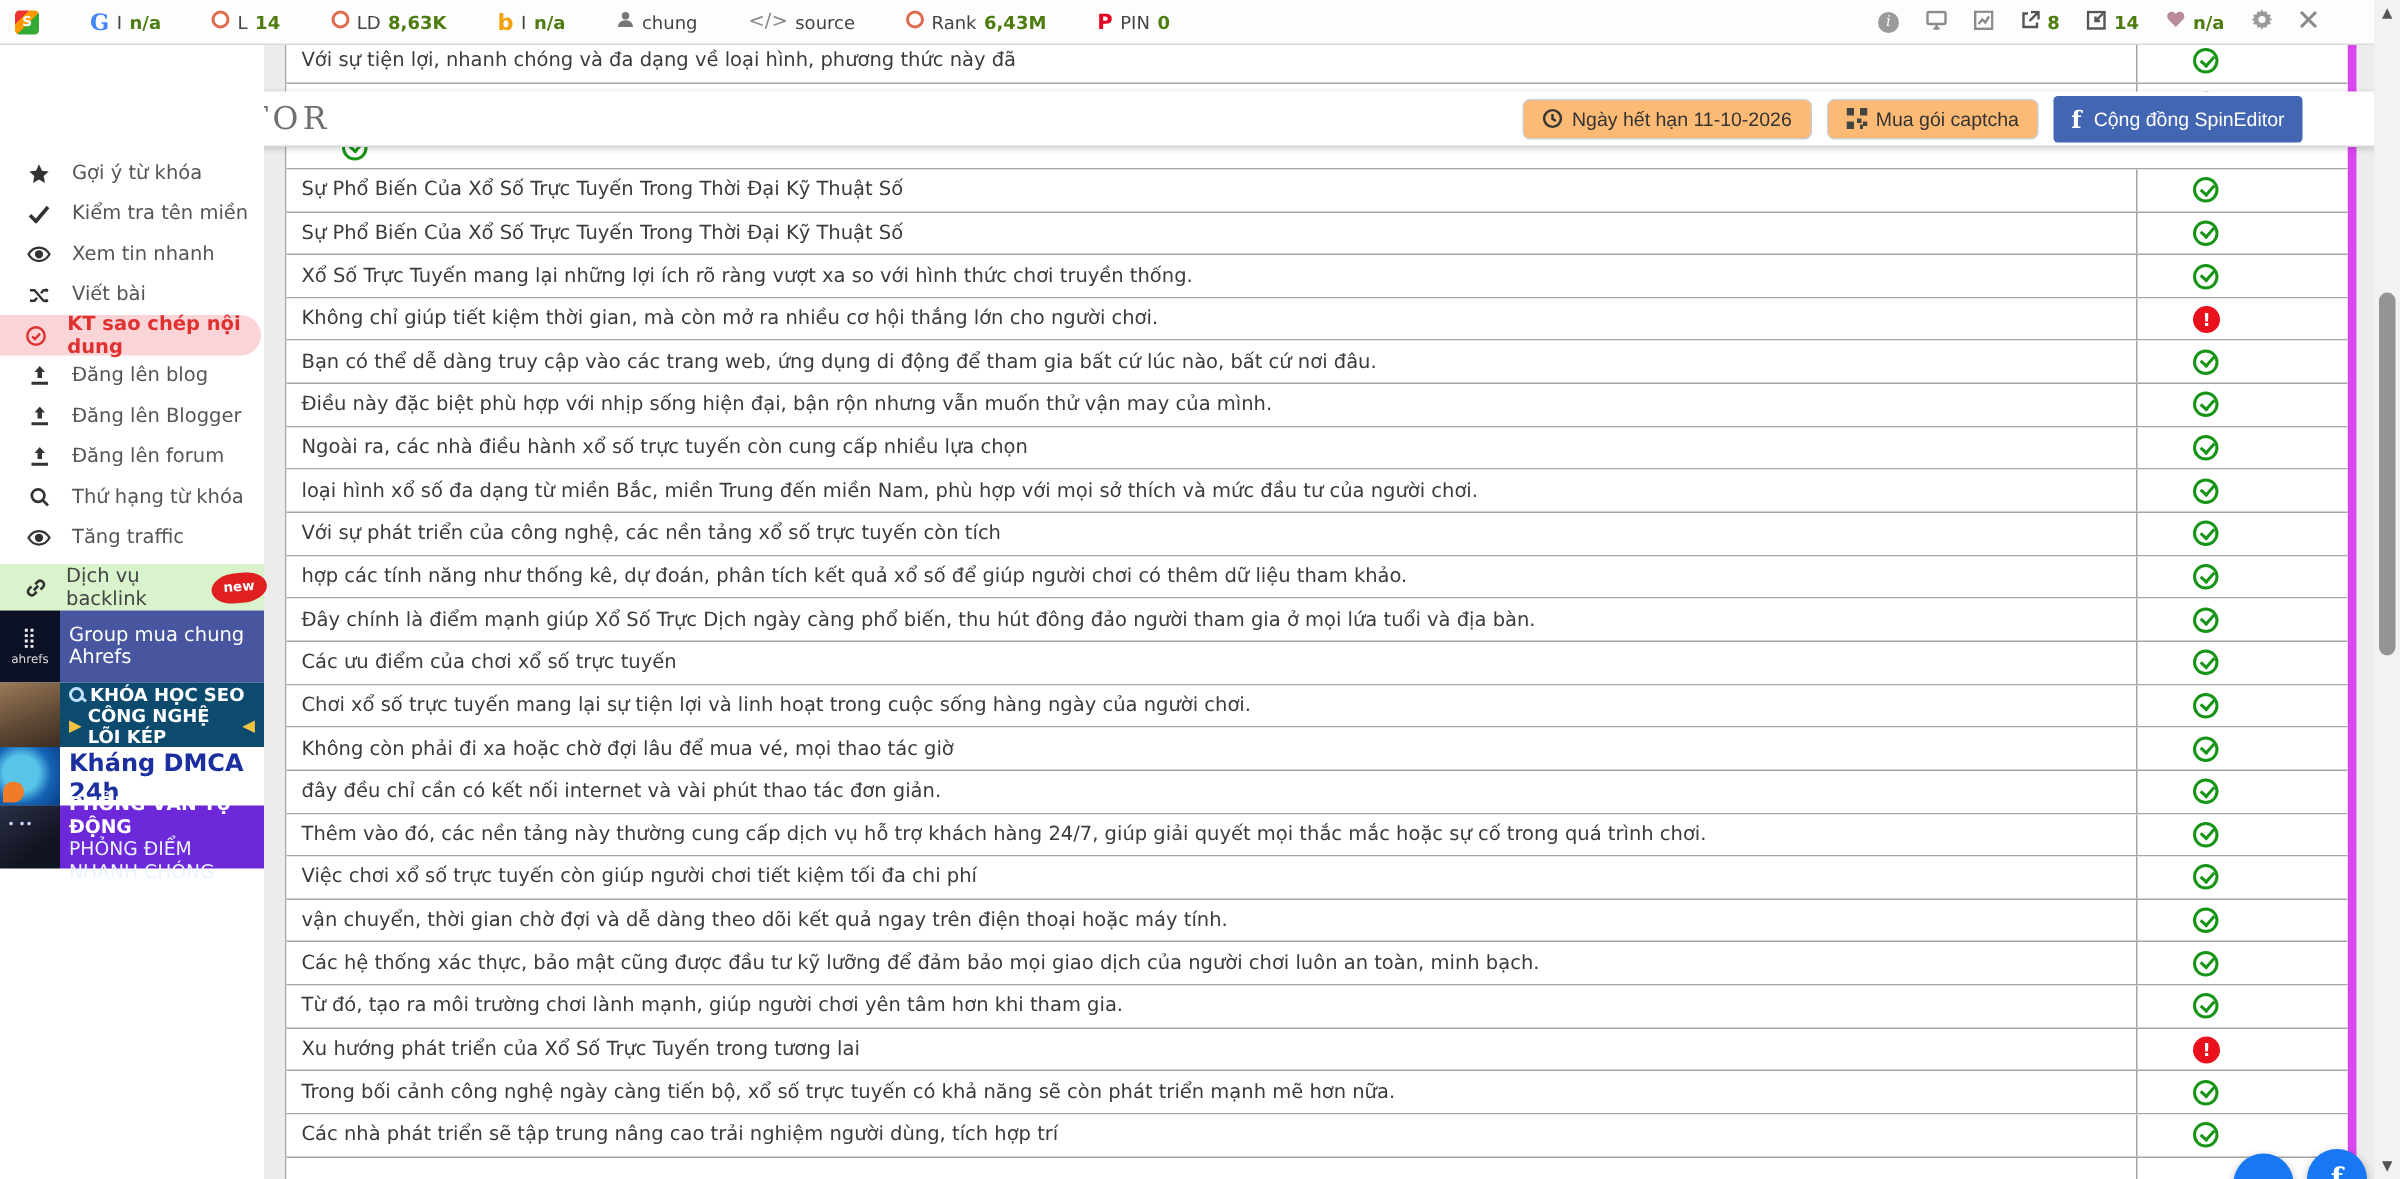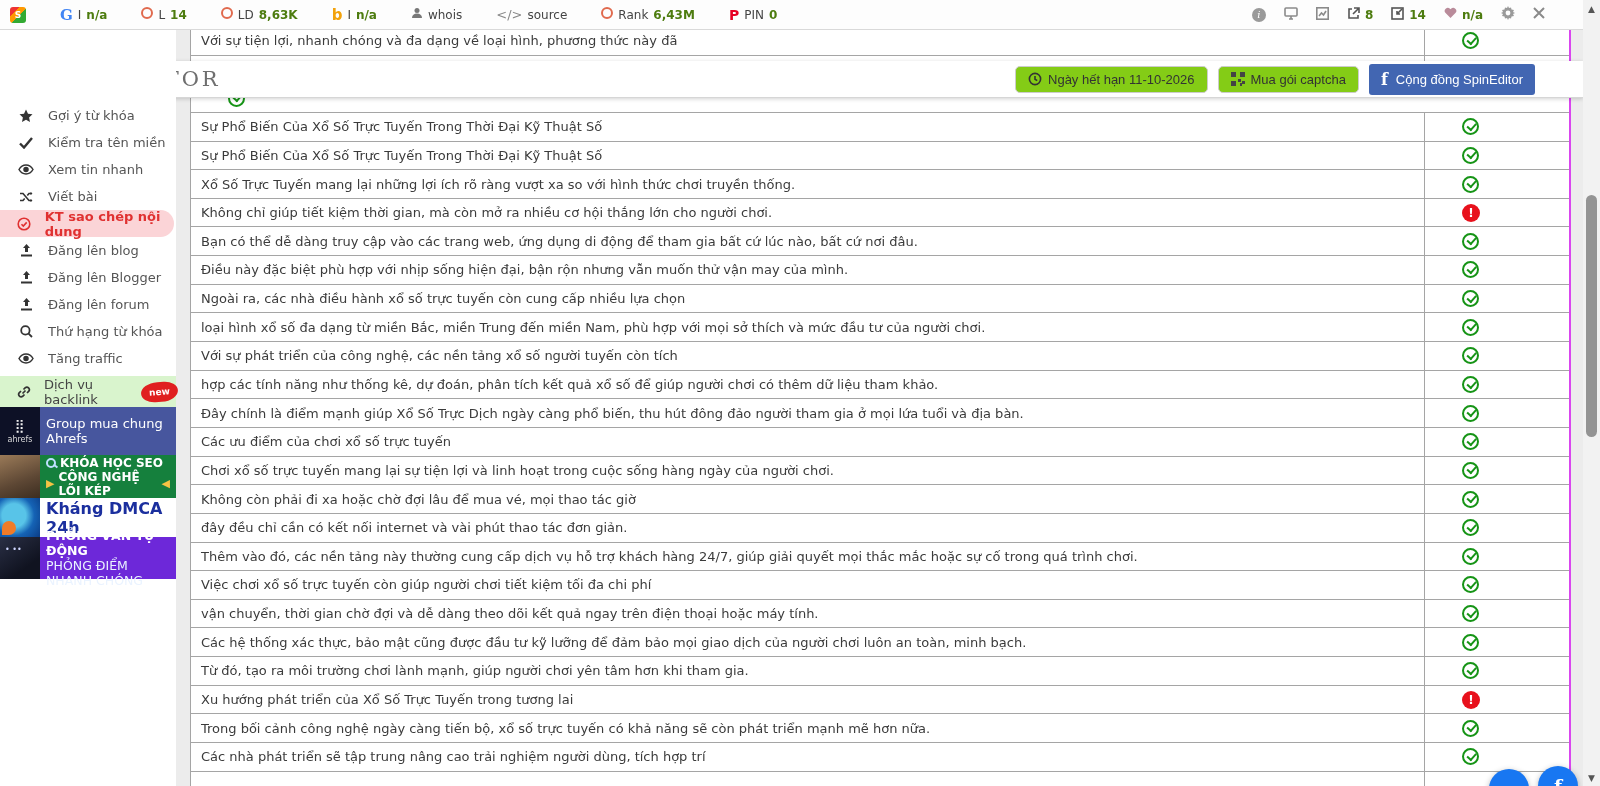--- a/index.html
+++ b/index.html
@@ -21,55 +21,55 @@
   .info-ico { width:14px; height:14px; background:#9a9a9a; color:#fff; border-radius:50%; font-size:10px; display:flex; align-items:center; justify-content:center; font-family:"DejaVu Serif",serif; font-style:italic; }
   svg.lineico { stroke:#8a8a8a; fill:none; stroke-width:1.6; }
 
   
   .scrollbar { position:absolute; right:0; top:0; width:17px; height:786px; background:#f2f2f2; z-index:80; }
   .sb-arrow { position:absolute; left:0; width:17px; height:17px; display:flex; align-items:center; justify-content:center; color:#555; font-size:9px; cursor:pointer; }
   .sb-up { top:0; } .sb-down { bottom:0; }
   .sb-thumb { position:absolute; left:3px; top:195px; width:11px; height:242px; background:#949494; border-radius:6px; cursor:grab; }
 
   
-  .tablewrap { position:absolute; left:190px; top:27px; width:1381px; height:759px; background:#fff; border-left:1px solid #a5a5a5; border-right:2px solid #d946ef; z-index:5; }
+  .tablewrap { position:absolute; left:190px; top:27px; width:1381px; height:759px; background:#fff; border-left:1px solid #a5a5a5; border-right:6px solid #d946ef; z-index:5; }
   .t-row { display:flex; height:28.65px; border-bottom:1px solid #a5a5a5; background:#fff; cursor:pointer; }
   .t-cell { width:1234px; display:flex; align-items:center; padding:0 10px; font-size:13px; color:#3b3b3b; border-right:1px solid #a5a5a5; white-space:nowrap; overflow:hidden; }
   .t-status { flex:1; display:flex; align-items:center; padding-left:37px; }
   .icon-check { width:17px; height:17px; border:2.6px solid #169416; border-radius:50%; position:relative; }
   .icon-check::after { content:""; position:absolute; left:2.5px; top:2.5px; width:7px; height:3.5px; border-left:2.4px solid #169416; border-bottom:2.4px solid #169416; transform:rotate(-48deg); }
   .icon-error { width:18px; height:18px; background:#e8111c; border-radius:50%; color:#fff; font-size:12px; font-weight:bold; display:flex; align-items:center; justify-content:center; }
 
   
   .appheader { position:absolute; left:0; top:61px; width:1583px; height:37px; background:#fff; border-bottom:1px solid #d6d6d6; box-shadow:0 1px 4px rgba(0,0,0,.18); z-index:40; display:flex; align-items:center; }
   .brand { display:flex; align-items:center; gap:8px; padding-left:14px; cursor:pointer; }
   .brand-name { font-family:"DejaVu Serif","Liberation Serif",serif; font-size:21px; letter-spacing:3px; color:#6f6f6f; }
   .hdr-right { margin-left:auto; display:flex; align-items:center; gap:10px; padding-right:48px; }
-  .btn-outline { display:flex; align-items:center; gap:6px; border:1px solid #ccc; border-radius:5px; background:#84cc16; padding:5px 12px; font-size:13px; color:#333; cursor:pointer; }
+  .btn-outline { display:flex; align-items:center; gap:6px; border:1px solid #ccc; border-radius:5px; background:#fdba74; padding:5px 12px; font-size:13px; color:#333; cursor:pointer; }
   .btn-fb { display:flex; align-items:center; gap:8px; background:#4266b2; border:none; border-radius:3px; padding:6px 12px; font-size:13px; color:#fff; cursor:pointer; }
   .fb-f { font-family:"DejaVu Serif",serif; font-weight:bold; font-size:16px; color:#fff; }
 
   
   .sidebar { position:absolute; left:0; top:30px; width:176px; height:756px; background:#fff; z-index:45; }
   .menu { position:absolute; top:72px; left:0; width:176px; }
   .m-item { display:flex; align-items:center; height:27px; padding-left:17px; font-size:13px; color:#555; cursor:pointer; }
   .m-item .mico { width:18px; display:flex; justify-content:center; margin-right:13px; color:#333; font-size:13px; }
   .m-item.active { background:#fbd4d7; border-radius:0 16px 16px 0; color:#e03131; font-weight:bold; margin-right:2px;justify-content:space-between; }
   .m-item.active .mico { color:#e03131; }
   .backlink { display:flex; align-items:center; height:31px; background:#d9f4cd; padding-left:17px; font-size:13px; color:#444; cursor:pointer; margin-top:4px; }
   .backlink .mico { width:18px; display:flex; justify-content:center; margin-right:13px; }
   .new-badge { margin-left:22px; background:#e02020; color:#fff; font-size:9px; font-weight:bold; padding:3px 6px; border-radius:50% 40% 50% 40%/60% 50% 60% 50%; box-shadow:0 0 0 2px #e02020; transform:rotate(-4deg); }
   .banner { display:flex; align-items:stretch; cursor:pointer; }
   .thumb { width:40px; flex:none; }
   .bn-body { flex:1; display:flex; flex-direction:column; justify-content:center; padding:0 6px; }
   .bn-ahrefs { height:48px; } .bn-ahrefs .bn-body { background:#47569e; }
   .bn-ahrefs .t1 { color:#fff; font-size:13px; }
   .th-ahrefs { background:#0d1126; color:#ddd; font-size:8px; display:flex; flex-direction:column; align-items:center; justify-content:center; gap:2px; }
   .th-ahrefs .dots { color:#eee; font-size:13px; letter-spacing:1px; }
-  .bn-course { height:43px; } .bn-course .bn-body { background:#15803d; }
+  .bn-course { height:43px; } .bn-course .bn-body { background:#0c4a6e; }
   .bn-course .t1,.bn-course .t2 { color:#fff; font-weight:bold; font-size:12px; display:flex; align-items:center; gap:4px; }
   .th-course { background:linear-gradient(160deg,#9a7a58,#5d4734 60%,#3c2d20); }
   .bn-dmca { height:39px; } .bn-dmca .bn-body { background:#fff; align-items:center; }
   .bn-dmca .t1 { color:#1b2f9e; font-weight:bold; font-size:16px; }
   .th-dmca { background:radial-gradient(circle at 35% 45%,#58c4e8 0 35%,#1563b5 60%,#0b3c86), linear-gradient(#1563b5,#0b3c86); position:relative; overflow:hidden; }
   .th-dmca::after { content:""; position:absolute; left:2px; bottom:2px; width:14px; height:14px; background:#f07b28; border-radius:50% 50% 50% 0; }
   .bn-interview { height:42px; } .bn-interview .bn-body { background:#6d28d9; }
   .bn-interview .t1 { color:#fff; font-weight:bold; font-size:12.5px; }
   .bn-interview .t2 { color:#eaf3ff; font-size:12.5px; }
   .th-interview { background:linear-gradient(145deg,#2a2f45,#101320 70%); position:relative; }
@@ -153,21 +153,21 @@
         <span class="icon-check"></span>
       </div>
     </div>
     <div class="t-row">
       <div class="t-cell">loại hình xổ số đa dạng từ miền Bắc, miền Trung đến miền Nam, phù hợp với mọi sở thích và mức đầu tư của người chơi.</div>
       <div class="t-status">
         <span class="icon-check"></span>
       </div>
     </div>
     <div class="t-row">
-      <div class="t-cell">Với sự phát triển của công nghệ, các nền tảng xổ số người tuyến còn tích</div>
+      <div class="t-cell">Với sự phát triển của công nghệ, các nền tảng xổ số trực tuyến còn tích</div>
       <div class="t-status">
         <span class="icon-check"></span>
       </div>
     </div>
     <div class="t-row">
       <div class="t-cell">hợp các tính năng như thống kê, dự đoán, phân tích kết quả xổ số để giúp người chơi có thêm dữ liệu tham khảo.</div>
       <div class="t-status">
         <span class="icon-check"></span>
       </div>
     </div>
@@ -281,21 +281,21 @@
       <div class="tb-item">
         <span><span class="b-ico">b</span></span>
         <span>I</span>
         <span class="val">n/a</span>
       </div>
       <div class="tb-item">
         <span><svg width="12" height="12" viewBox="0 0 12 12" fill="#777">
             <circle cx="6" cy="3.5" r="2.5"></circle>
             <path d="M1 11c0-3 2.2-4.5 5-4.5S11 8 11 11z"></path>
           </svg></span>
-        <span>whois</span>
+        <span>chung</span>
       </div>
       <div class="tb-item">
         <span><span class="gray-glyph">&lt;/&gt;</span></span>
         <span>source</span>
       </div>
       <div class="tb-item">
         <span><span class="ring"></span></span>
         <span>Rank</span>
         <span class="val">6,43M</span>
       </div>

